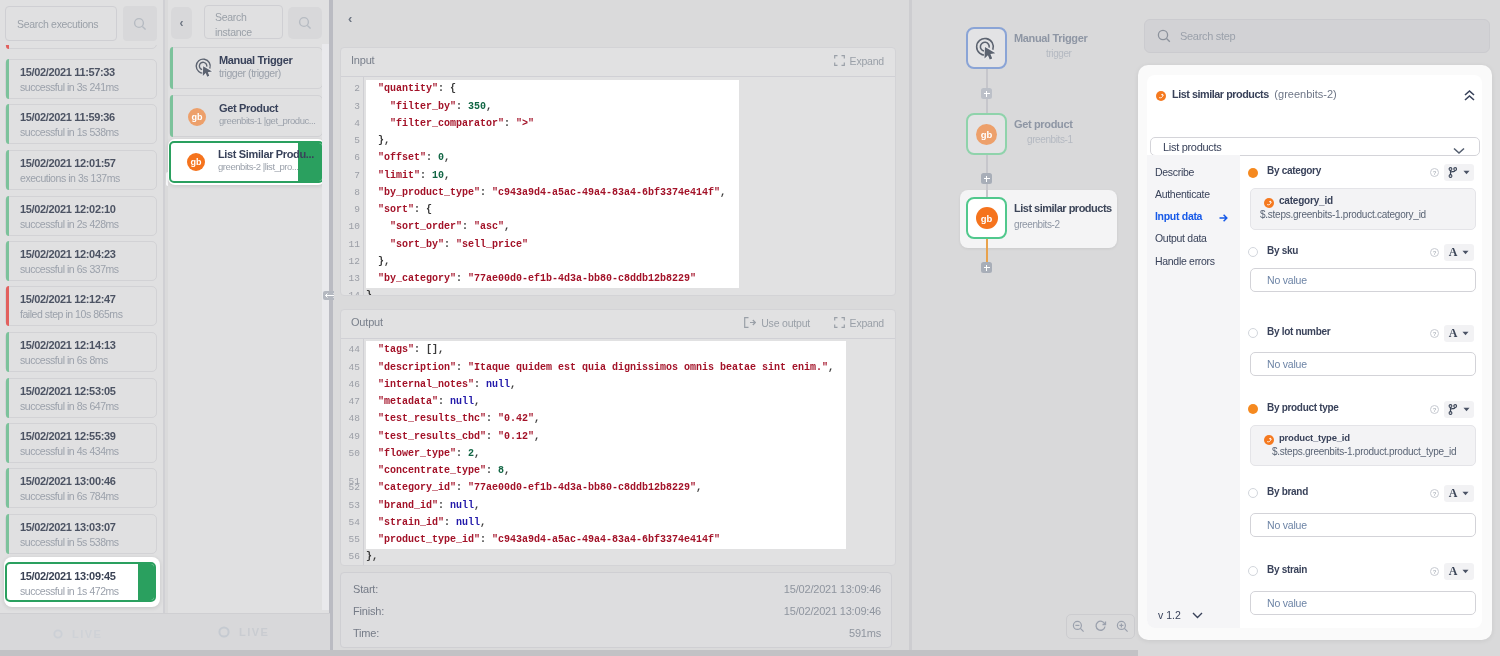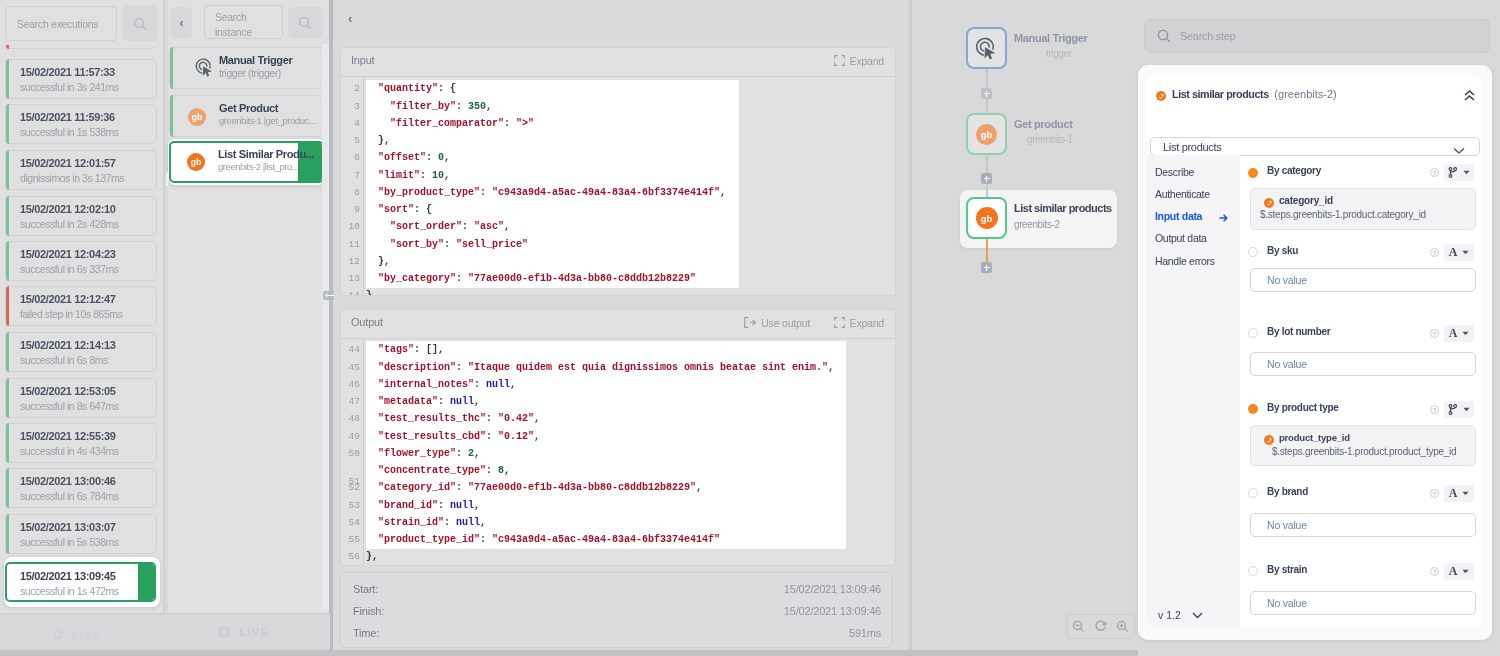--- a/index.html
+++ b/index.html
@@ -44,21 +44,21 @@
 <div class="abs t2" style="left:14px;top:20.5px;">successful in 3s 241ms</div>
 </div>
 <div class="abs card" style="left:5px;top:104px;width:152px;height:40px;">
 <div class="tick" style="background:#7cc29b;"></div>
 <div class="abs t1" style="left:14px;top:6px;">15/02/2021 11:59:36</div>
 <div class="abs t2" style="left:14px;top:20.5px;">successful in 1s 538ms</div>
 </div>
 <div class="abs card" style="left:5px;top:150px;width:152px;height:40px;">
 <div class="tick" style="background:#7cc29b;"></div>
 <div class="abs t1" style="left:14px;top:6px;">15/02/2021 12:01:57</div>
-<div class="abs t2" style="left:14px;top:20.5px;">dignissimos in 3s 137ms</div>
+<div class="abs t2" style="left:14px;top:20.5px;">executions in 3s 137ms</div>
 </div>
 <div class="abs card" style="left:5px;top:196px;width:152px;height:40px;">
 <div class="tick" style="background:#7cc29b;"></div>
 <div class="abs t1" style="left:14px;top:6px;">15/02/2021 12:02:10</div>
 <div class="abs t2" style="left:14px;top:20.5px;">successful in 2s 428ms</div>
 </div>
 <div class="abs card" style="left:5px;top:241px;width:152px;height:40px;">
 <div class="tick" style="background:#7cc29b;"></div>
 <div class="abs t1" style="left:14px;top:6px;">15/02/2021 12:04:23</div>
 <div class="abs t2" style="left:14px;top:20.5px;">successful in 6s 337ms</div>

